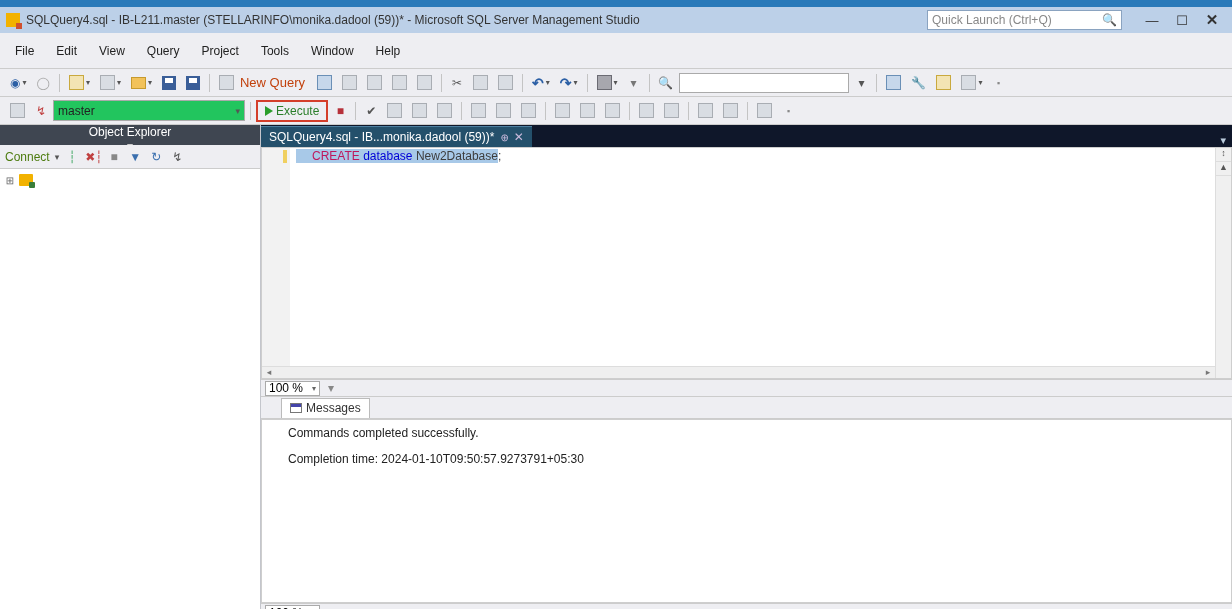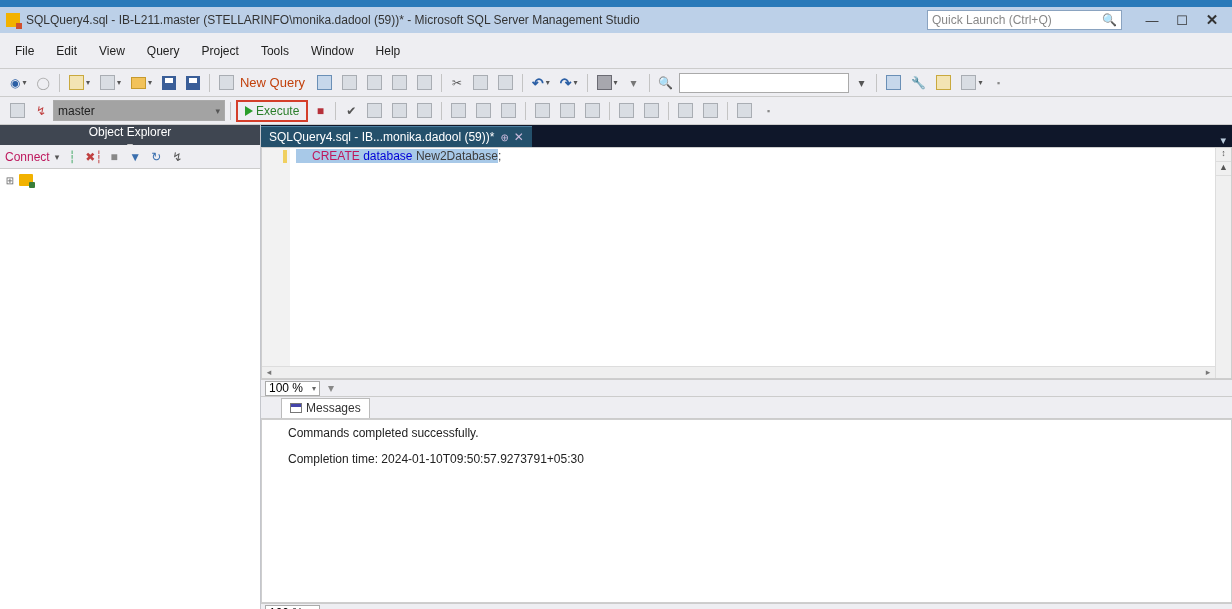--- a/index.html
+++ b/index.html
@@ -24,32 +24,32 @@
 .menu-bar .menu-item { padding: 2px 9px; color: #222; cursor:pointer;}
 
 
 .toolbar { height: 28px; background: #eeeef2; display: flex; align-items: center; padding: 0 6px; gap: 2px; border-bottom:1px solid #ccc;}
 .tb-btn { min-width: 20px; height: 22px; display:flex; align-items:center; justify-content:center; color:#555; padding:0 3px; border:1px solid transparent; }
 .tb-sep { width:1px; height:18px; background:#c4c4c4; margin:0 3px; }
 .tb-drop::after { content:"▾"; font-size:8px; color:#555; margin-left:2px; }
 .tb-text { color:#c2410c; padding:0 2px; font-size:13px;}
 .execute-btn { border:2px solid #d43e2a !important; padding:2px 7px; display:flex; align-items:center; gap:3px; color:#2a7e2a; font-weight:500;}
 .execute-btn .tri { width:0; height:0; border-top:5px solid transparent; border-bottom:5px solid transparent; border-left:8px solid #2a9e2a; }
-.db-combo { width:172px; height:21px; background:#a3a3a3; border:1px solid #aaa; display:flex; align-items:center; padding:0 4px; color:#222;}
+.db-combo { width:192px; height:21px; background:#22c55e; border:1px solid #aaa; display:flex; align-items:center; padding:0 4px; color:#222;}
 .db-combo::after { content:"▾"; margin-left:auto; font-size:9px; color:#555; }
 .find-box { width:170px; height:20px; background:#fff; border:1px solid #aaa; }
 
 
 .main-area { display:flex; height: calc(609px - 7px - 26px - 24px - 28px - 28px); }
 .sidebar { width: 261px; background:#f5f5f7; display:flex; flex-direction:column; border-right:1px solid #c4c6cc;}
 .panel-head { height:20px; background:#3f4651; color:#fff; display:flex; align-items:center; padding:0 6px; font-size:11px;flex-direction:column;}
 .panel-head .spacer{margin-left:auto;}
 .panel-head .hicon{ color:#ccc; padding:0 3px; font-size:12px;}
 .oe-toolbar{ height:24px; background:#eeeef2; border-bottom:1px solid #ccc; display:flex; align-items:center; padding:0 5px; gap:5px;}
-.oe-toolbar .lbl{ color:#be185d;}
+.oe-toolbar .lbl{ color:#4d7c0f;}
 .oe-toolbar .ic{ width:16px; color:#4a6; text-align:center;}
 .oe-tree { flex:1; background:#fff; padding:4px 2px; overflow:hidden;}
 .tree-node { display:flex; align-items:center; gap:3px; padding:1px 2px; white-space:nowrap; font-size:12px; color:#222;}
 .tree-node .exp{ width:12px; text-align:center; color:#666; font-size:10px;}
 .tree-node .db-icon{ width:14px; height:12px; background:#f2b200; border-radius:1px; position:relative;}
 .tree-node .db-icon::after{content:""; position:absolute; width:6px;height:6px;background:#3a7e3a; right:-2px; bottom:-2px; border-radius:1px;}
 
 
 .editor-side { flex:1; background:#252c38; display:flex; flex-direction:column;}
 .doc-tabs { height:22px; background:#0f172a; display:flex; align-items:flex-end;}

